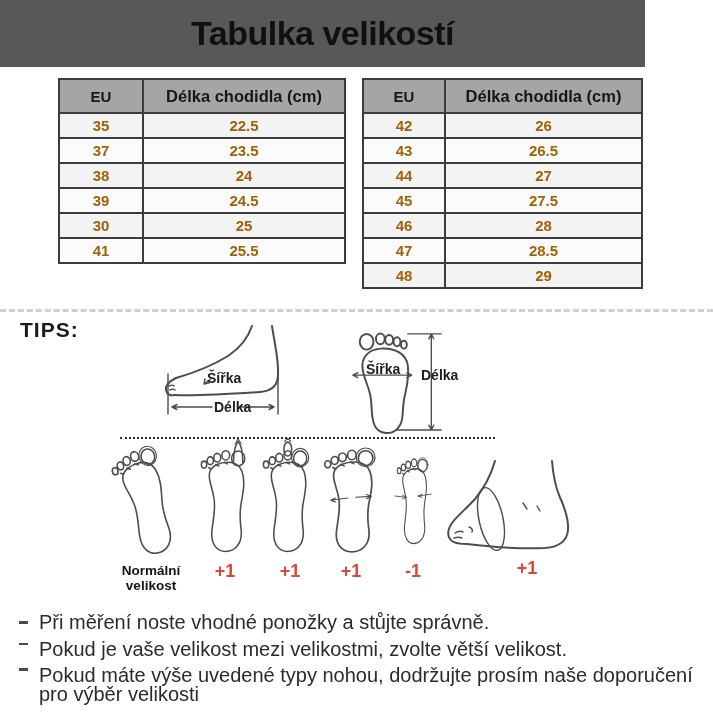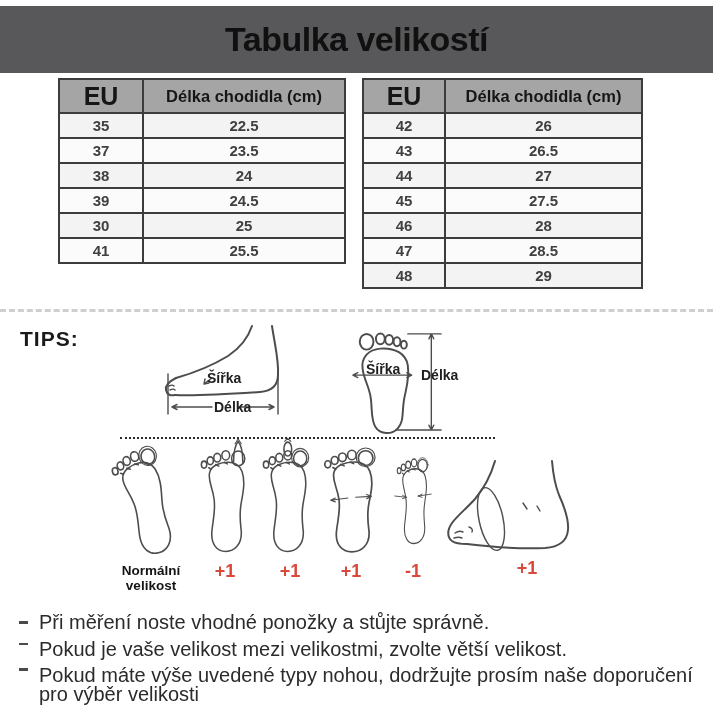--- a/index.html
+++ b/index.html
@@ -1,38 +1,38 @@
 <!DOCTYPE html>
 <html><head>
 <meta charset="utf-8">
 <style>
   html,body{margin:0;padding:0;background:#fff;}
   .canvas{position:relative;width:713px;height:713px;background:#fff;overflow:hidden;
           font-family:"Liberation Sans",sans-serif;color:#1c1c1c;}
 
   
-  .header{position:absolute;left:0;top:6px;width:713px;height:67px;background:#58585a;
+  .header{position:absolute;left:0;top:0;width:645px;height:67px;background:#58585a;
           display:flex;align-items:center;justify-content:center;}
   .header .title{font-size:34px;font-weight:bold;color:#101010;letter-spacing:-.5px;}
 
   
   table.size{position:absolute;top:78px;border-collapse:collapse;table-layout:fixed;
              background:#fff;}
   #table-left{left:58px;width:288px;}
   #table-right{left:362px;width:281px;}
   table.size th,table.size td{border:2px solid #3c3c3c;text-align:center;padding:0;}
-  table.size th{background:#a5a5a5;height:32px;font-size:25px;color:#161616;}
+  table.size th{background:#a5a5a5;height:32px;font-size:15px;color:#161616;}
   table.size th.len{font-size:16.5px;}
-  table.size td{height:23px;font-size:15px;font-weight:bold;background:#f3f3f3;color:#404040;}
+  table.size td{height:23px;font-size:15px;font-weight:bold;background:#f3f3f3;color:#a16207;}
   table.size tr:nth-child(odd) td{background:#fbfbfb;}
 
   
   .sep{position:absolute;left:0;top:309px;width:713px;border-top:3px dashed #cfcfcf;}
 
-  .tips-heading{position:absolute;left:20px;top:327px;font-size:21px;font-weight:bold;
+  .tips-heading{position:absolute;left:20px;top:318px;font-size:21px;font-weight:bold;
                 letter-spacing:1px;color:#1a1a1a;}
 
   svg{position:absolute;overflow:visible;}
   .stroke *{fill:none;stroke:#4d4d4d;stroke-width:2;stroke-linecap:round;stroke-linejoin:round;}
   .stroke .thin{stroke-width:1.4;}
 
   .diagram-label{position:absolute;font-size:14px;font-weight:bold;color:#202020;}
 
   
   .feet-baseline{position:absolute;left:120px;top:437px;width:375px;border-top:2px dotted #2b2b2b;}

